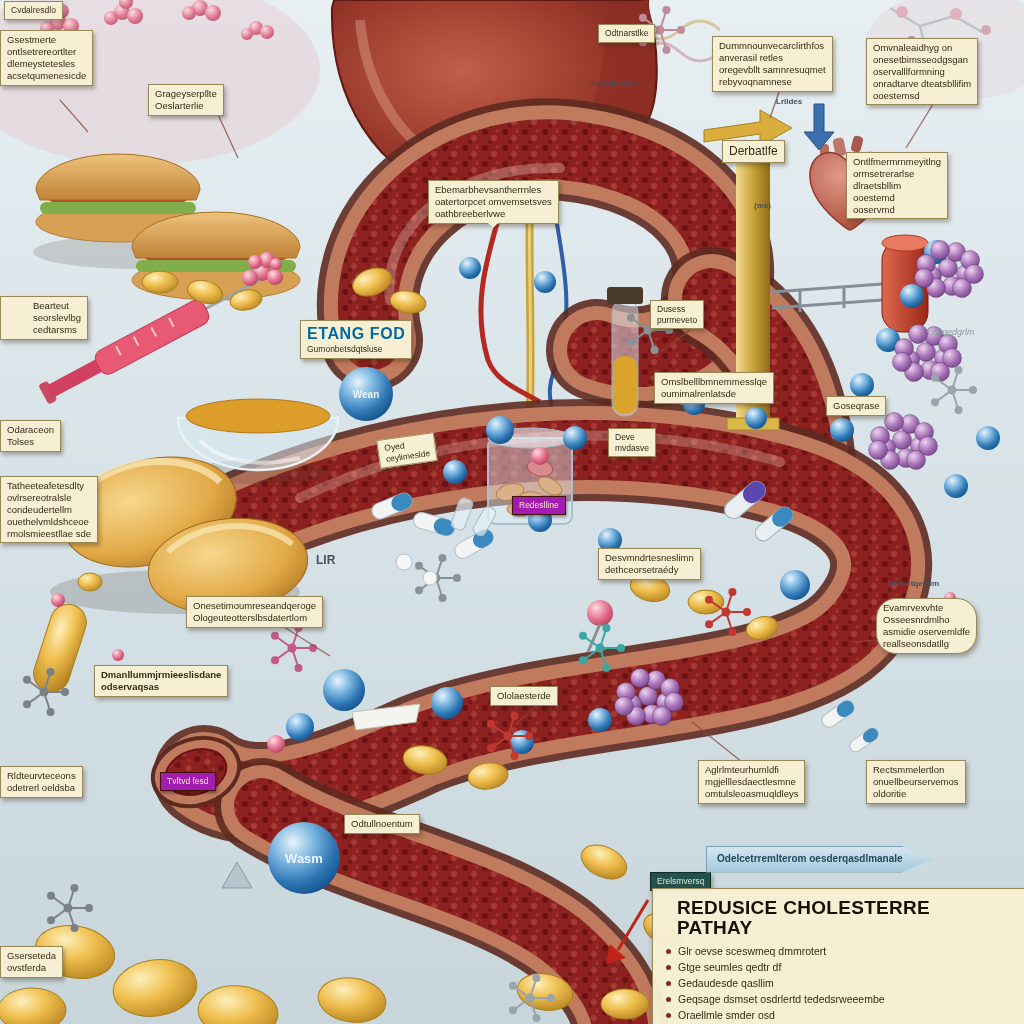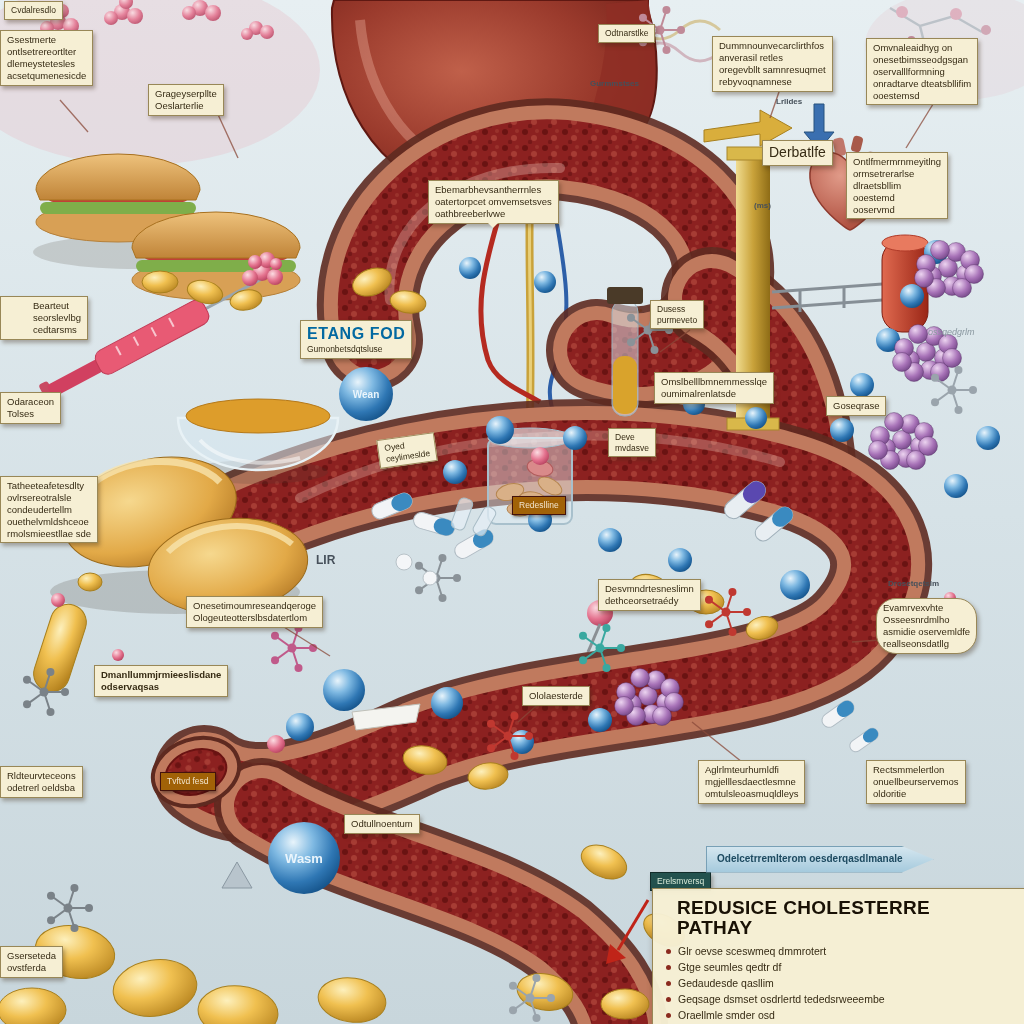--- a/index.html
+++ b/index.html
@@ -5,21 +5,21 @@
   html,body{margin:0;padding:0}
   body{width:1024px;height:1024px;overflow:hidden;position:relative;
        font-family:"Liberation Sans",sans-serif;background:#dce8ec}
   #scene{position:absolute;inset:0;width:1024px;height:1024px}
   #art{position:absolute;inset:0}
   #callout-layer{position:absolute;inset:0}
   .callout{position:absolute;background:#f6efd4;border:1px solid #988757;
            box-shadow:2px 3px 4px rgba(60,40,20,.35);padding:3px 6px;
            font-size:9.5px;line-height:1.25;color:#362b14;z-index:5}
   .callout .c-line{white-space:nowrap}
-  .callout.dark{background:#a16207;color:#f2e4cc;border-color:#43120c;font-size:8.5px;box-shadow:1px 2px 3px rgba(0,0,0,.4)}
+  .callout.dark{background:#a21caf;color:#f2e4cc;border-color:#43120c;font-size:8.5px;box-shadow:1px 2px 3px rgba(0,0,0,.4)}
   .callout.teal{background:#23524e;color:#d8ead8;border-color:#122c2a;font-size:8.5px}
   .callout.plain{background:transparent;border:none;box-shadow:none;color:#46505a;font-size:9px;font-weight:bold}
   .callout.faint{background:transparent;border:none;box-shadow:none;color:#8a98a0;font-style:italic;font-size:9px}
   .callout.bubble::after{content:"";position:absolute;left:45%;bottom:-11px;
            border:6px solid transparent;border-top-color:#f6efd4}
   .callout.arrow{background:linear-gradient(#d4e6ef,#a5cadd);border:1px solid #78a0b6;
            color:#1d4a60;font-weight:bold;font-size:10px;padding:6px 30px 6px 10px;
            clip-path:polygon(0 0,86% 0,100% 50%,86% 100%,0 100%);box-shadow:none}
   .callout.food .c-title{font-weight:bold;font-size:16px;letter-spacing:.6px;color:#0369a1}
   .callout.food .c-line{font-size:8.5px}
@@ -634,21 +634,21 @@
         <div class="c-line">ormsetrerarlse</div>
         <div class="c-line">dlraetsbllim</div>
         <div class="c-line">ooestemd</div>
         <div class="c-line">ooservmd</div>
       </div>
       <div class="callout bubble" style="left: 428px; top: 180px;">
         <div class="c-line">Ebemarbhevsantherrnles</div>
         <div class="c-line">oatertorpcet omvemsetsves</div>
         <div class="c-line">oathbreeberlvwe</div>
       </div>
-      <div class="callout" style="left: 722px; top: 140px; font-size: 14px; margin-left: 40px;">
+      <div class="callout" style="left: 722px; top: 140px; font-size: 12px;">
         <div class="c-line">Derbatlfe</div>
       </div>
       <div class="callout plain" style="left: 748px; top: 198px; font-size: 8px;">
         <div class="c-line">(ms)</div>
       </div>
       <div class="callout" style="left: 650px; top: 300px; font-size: 8.5px;">
         <div class="c-line">Dusess</div>
         <div class="c-line">purmeveto</div>
       </div>
       <div class="callout" style="left: 654px; top: 372px;">
@@ -662,33 +662,33 @@
         <div class="c-line">Oyed</div>
         <div class="c-line">ceylimeslde</div>
       </div>
       <div class="callout" style="left: 608px; top: 428px; font-size: 8.5px;">
         <div class="c-line">Deve</div>
         <div class="c-line">mvdasve</div>
       </div>
       <div class="callout dark" style="left: 512px; top: 496px;">
         <div class="c-line">Redeslline</div>
       </div>
-      <div class="callout" style="left: 598px; top: 548px; margin-top: 31px;">
+      <div class="callout" style="left: 598px; top: 548px;">
         <div class="c-line">Desvmndrtesneslimn</div>
         <div class="c-line">dethceorsetraédy</div>
       </div>
       <div class="callout" style="left: 186px; top: 596px;">
         <div class="c-line">Onesetimoumreseandqeroge</div>
         <div class="c-line">Ologeuteotterslbsdatertlom</div>
       </div>
       <div class="callout" style="left: 94px; top: 665px; font-weight: bold;">
         <div class="c-line">Dmanllummjrmieeslisdane</div>
         <div class="c-line">odservaqsas</div>
       </div>
-      <div class="callout" style="left: 490px; top: 686px; margin-left: 32px;">
+      <div class="callout" style="left: 490px; top: 686px;">
         <div class="c-line">Ololaesterde</div>
       </div>
       <div class="callout" style="left: 344px; top: 814px;">
         <div class="c-line">Odtullnoentum</div>
       </div>
       <div class="callout dark" style="left: 160px; top: 772px;">
         <div class="c-line">Tvftvd fesd</div>
       </div>
       <div class="callout" style="left: 698px; top: 760px;">
         <div class="c-line">Aglrlmteurhumldfi</div>
@@ -711,21 +711,21 @@
       </div>
       <div class="callout faint" style="left: 922px; top: 324px;">
         <div class="c-line">ossqedgrlm</div>
       </div>
       <div class="callout teal" style="left: 650px; top: 872px;">
         <div class="c-line">Erelsmversq</div>
       </div>
       <div class="callout arrow" style="left: 706px; top: 846px;">
         <div class="c-line">Odelcetrremlterom oesderqasdlmanale</div>
       </div>
-      <div class="callout" style="left: 0px; top: 392px;">
+      <div class="callout" style="left: 0px; top: 420px;">
         <div class="c-line">Odaraceon</div>
         <div class="c-line">Tolses</div>
       </div>
       <div class="callout" style="left: 0px; top: 296px; padding-left: 32px;">
         <div class="c-line">Bearteut</div>
         <div class="c-line">seorslevlbg</div>
         <div class="c-line">cedtarsms</div>
       </div>
       <div class="callout" style="left: 0px; top: 476px;">
         <div class="c-line">Tatheeteafetesdlty</div>

